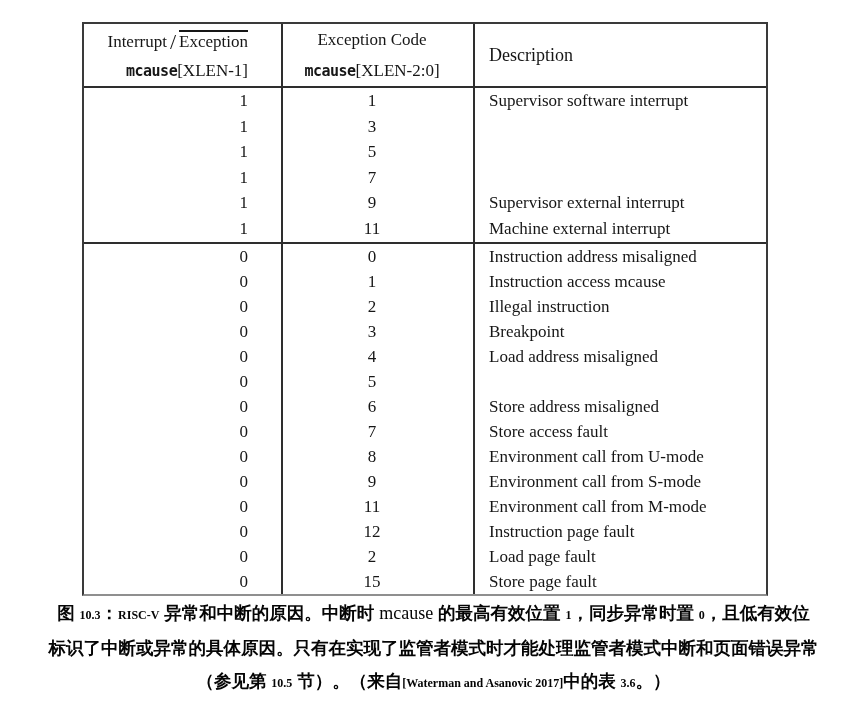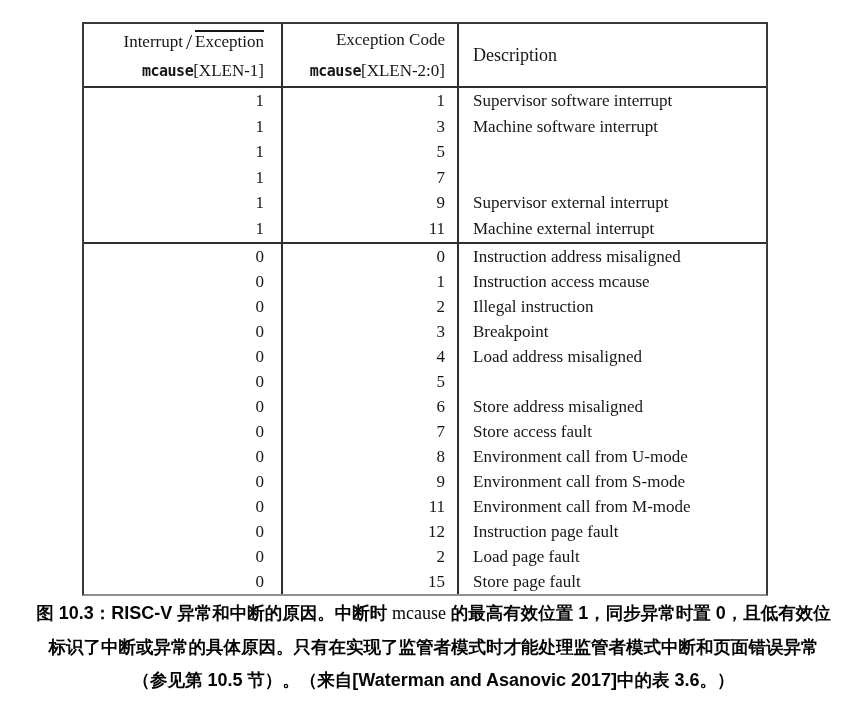--- a/index.html
+++ b/index.html
@@ -31,27 +31,27 @@
     display: flex;
     height: 64px;
     border-bottom: 2px solid #2e2e2e;
     box-sizing: border-box;
   }
   .cell { box-sizing: border-box; }
   .c1 {
     width: 199px;
     border-right: 2px solid #2e2e2e;
     text-align: right;
-    padding-right: 17px;
+    padding-right: 33px;
     gap: 8px;
   }
   .c2 {
-    width: 176px;
+    width: 192px;
     border-right: 2px solid #2e2e2e;
-    text-align: right;
+    text-align: center;
     padding-right: 12px;
   }
   .c3 {
     flex: 1;
     text-align: left;
     padding-left: 14px;
   }
   .head.c1, .head.c2 {
     display: flex;
     flex-direction: column;
@@ -105,23 +105,23 @@
     line-height: 32.5px;
     color: #050505;
   }
   .cap-line { white-space: nowrap; }
   .seg-b {
     font-family: "Liberation Sans", sans-serif;
     font-weight: bold;
     font-size: 17.5px;
   }
   .seg-bs {
-    font-family: Liberation Sans, sans-serif;
+    font-family: Liberation Serif, serif;
     font-weight: bold;
-    font-size: 18px;
+    font-size: 12px;
   }
   .seg-r {
     font-family: "Liberation Serif", serif;
     font-weight: normal;
     font-size: 18px;
   }
 </style>
 </head>
 <body>
 
@@ -141,21 +141,20 @@
   </div>
   <div class="tgroup" id="group-interrupts">
       <div class="trow">
         <div class="cell c1">1</div>
         <div class="cell c2">1</div>
         <div class="cell c3">Supervisor software interrupt</div>
       </div>
       <div class="trow">
         <div class="cell c1">1</div>
         <div class="cell c2">3</div>
-        <div class="cell c3">Machine software interrupt</div>
       </div>
       <div class="trow">
         <div class="cell c1">1</div>
         <div class="cell c2">5</div>
       </div>
       <div class="trow">
         <div class="cell c1">1</div>
         <div class="cell c2">7</div>
       </div>
       <div class="trow">

